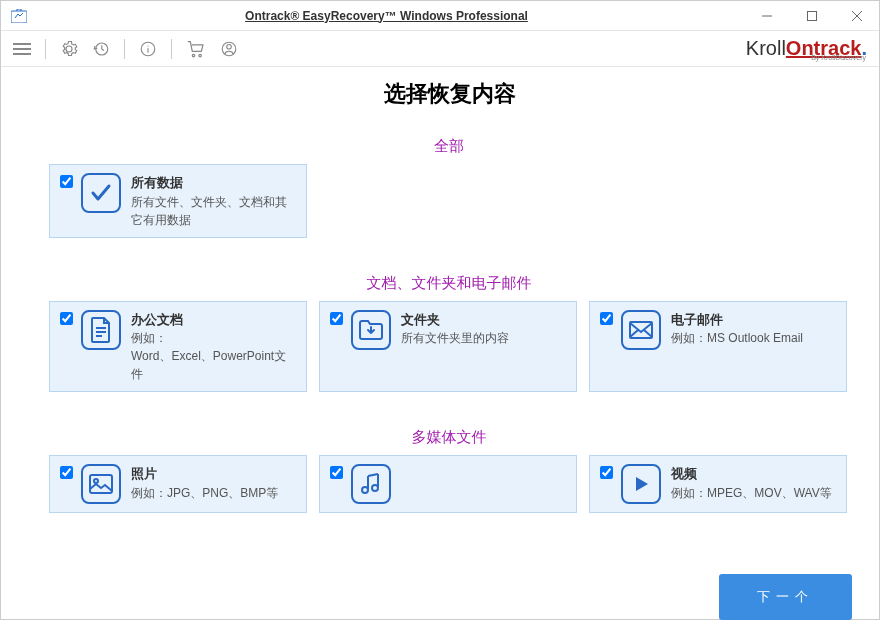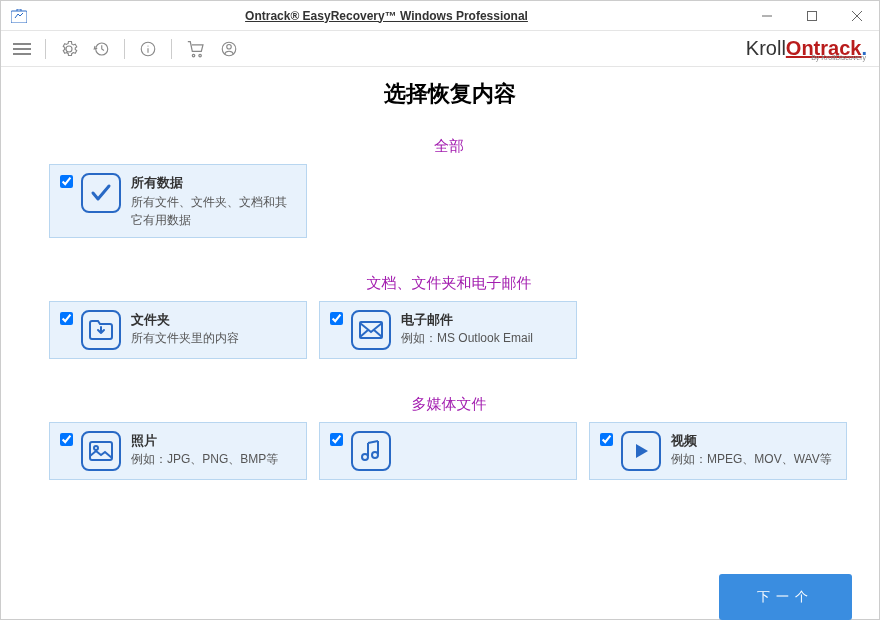--- a/index.html
+++ b/index.html
@@ -148,20 +148,35 @@
       </div>
     </div>
   </div>
 
   <div class="section">
     <div class="section-heading">文档、文件夹和电子邮件</div>
     <div class="cards-row">
       <div class="card">
         <input type="checkbox" class="card-check" checked="" style="">
         <div class="card-icon">
+            <svg width="22" height="26" viewBox="0 0 22 26">
+              <path d="M3 1h11l5 5v18a1 1 0 01-1 1H3a1 1 0 01-1-1V2a1 1 0 011-1zm11 0v5h5" fill="none" stroke="#2869c5" stroke-width="2"></path>
+              <line x1="6" y1="11" x2="16" y2="11" stroke="#2869c5" stroke-width="2"></line>
+              <line x1="6" y1="15" x2="16" y2="15" stroke="#2869c5" stroke-width="2"></line>
+              <line x1="6" y1="19" x2="12" y2="19" stroke="#2869c5" stroke-width="2"></line>
+            </svg>
+          </div>
+        <div class="card-texts">
+          <span class="card-title">办公文档</span>
+          <span class="card-desc"><span>例如：</span><br><span>Word、Excel、PowerPoint文件</span></span>
+        </div>
+      </div>
+      <div class="card">
+        <input type="checkbox" class="card-check" checked="" style="">
+        <div class="card-icon">
             <svg width="26" height="22" viewBox="0 0 26 22">
               <path d="M2 4a2 2 0 012-2h6l2 3h10a2 2 0 012 2v11a2 2 0 01-2 2H4a2 2 0 01-2-2V4z" fill="none" stroke="#2869c5" stroke-width="2"></path>
               <path d="M13 8v6m-3-3l3 3 3-3" fill="none" stroke="#2869c5" stroke-width="2" stroke-linecap="round" stroke-linejoin="round"></path>
             </svg>
           </div>
         <div class="card-texts">
           <span class="card-title">文件夹</span>
           <span class="card-desc">所有文件夹里的内容</span>
         </div>
       </div>

